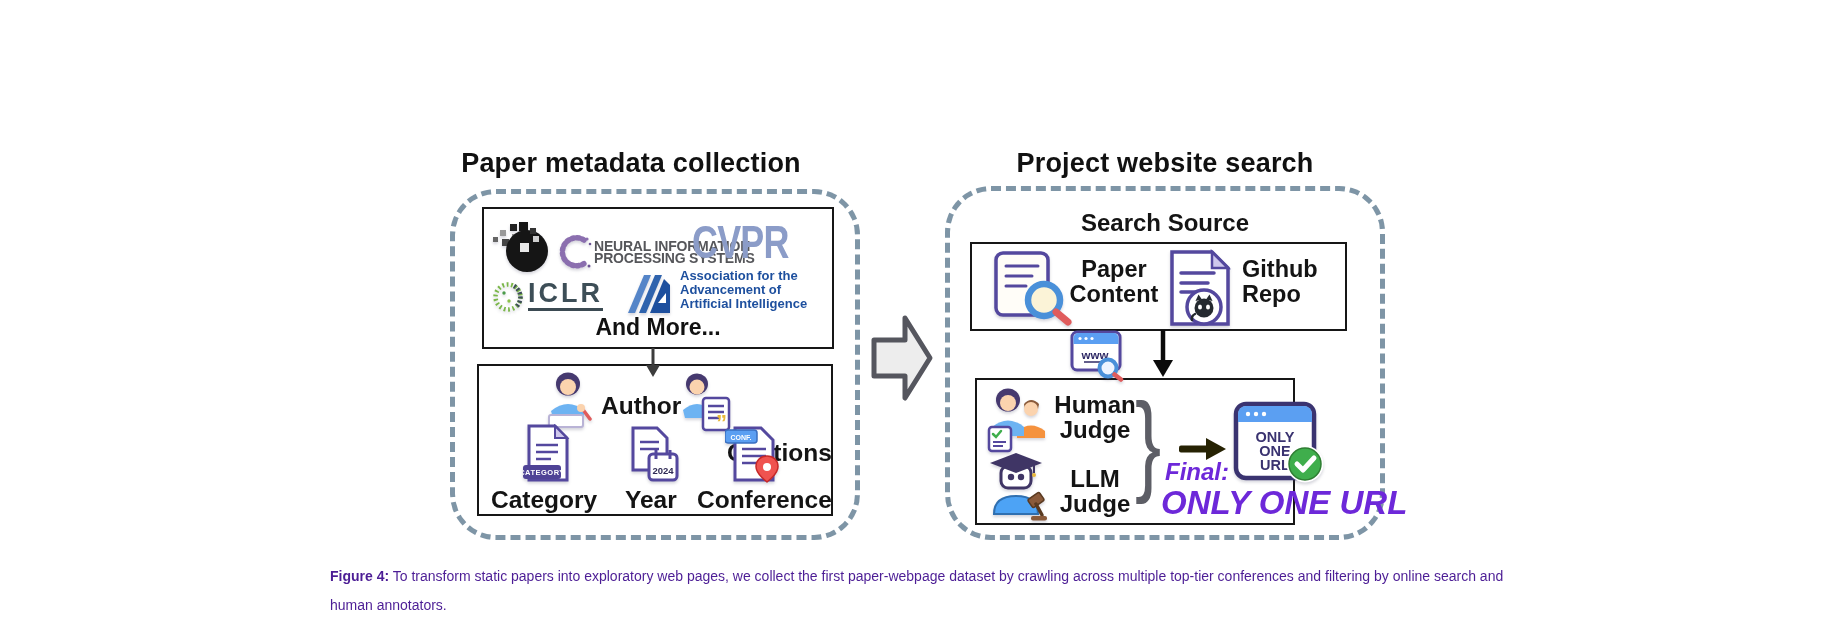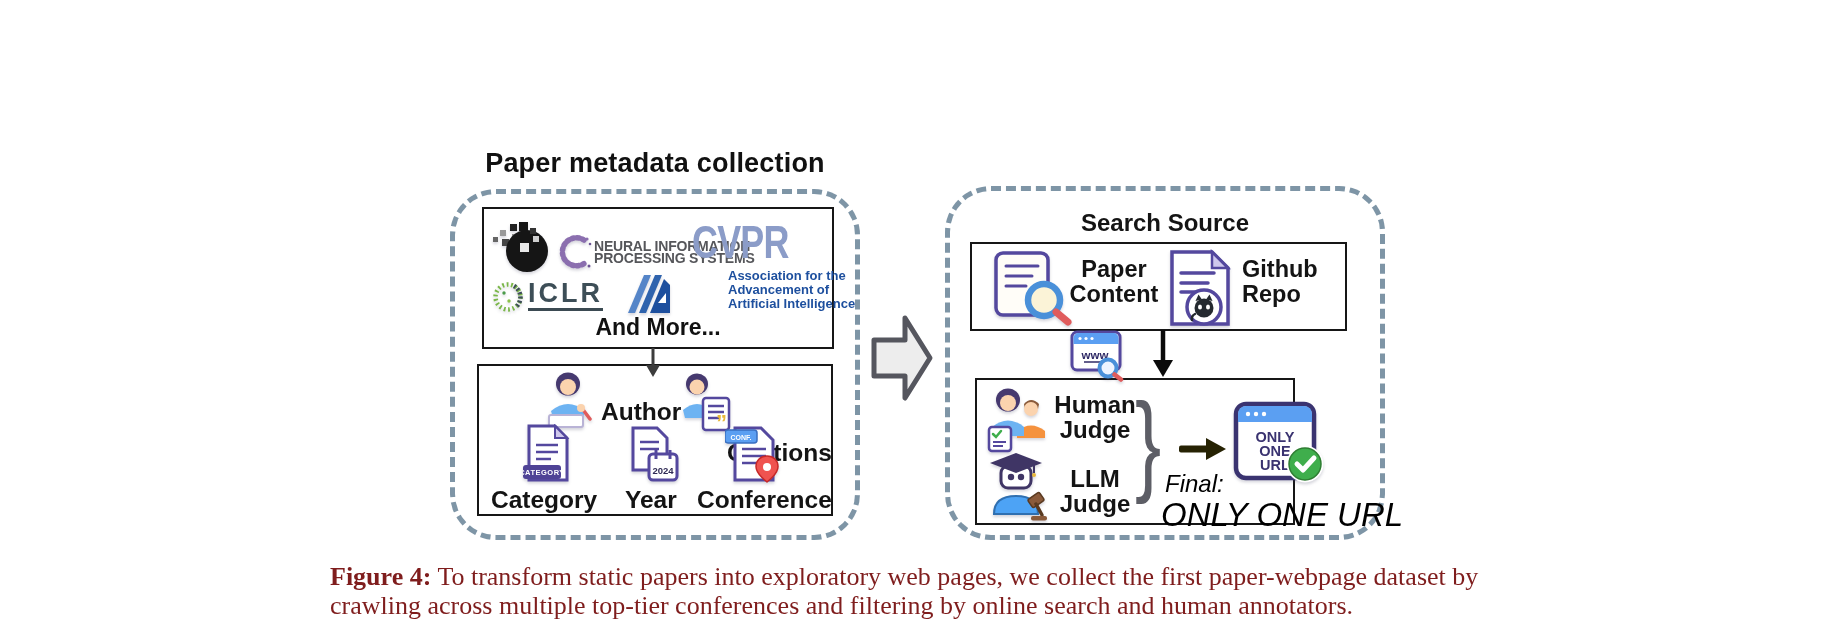--- a/index.html
+++ b/index.html
@@ -13,33 +13,33 @@
   .lbl-2l{font-weight:800;font-size:23.5px;line-height:25px;color:#141414;}
   .center{text-align:center;}
   .icon{filter:drop-shadow(0 2px 1.5px rgba(60,60,90,.22));}
   .cvpr-text{font-size:46px;font-weight:700;color:#8B9CC8;line-height:40px;
              transform:scaleX(.78);transform-origin:left top;letter-spacing:-1px;white-space:nowrap;}
   .neurips-text{font-size:14px;font-weight:700;color:#55565A;line-height:12px;letter-spacing:-.2px;white-space:nowrap;}
   .iclr-text{font-size:27px;font-weight:800;color:#3D4E57;letter-spacing:3px;
              border-bottom:3px solid #3B4A52;padding-bottom:1px;display:inline-block;line-height:28px;}
   .aaai-text{font-size:13px;font-weight:800;color:#1D4F9E;line-height:13.8px;white-space:nowrap;}
   .andmore{font-size:23px;font-weight:700;color:#111;}
-  .green-it{font-style:italic;font-weight:400;color:#000000;white-space:nowrap;margin-top:12px;}
+  .green-it{font-style:italic;font-weight:700;color:#6d28d9;white-space:nowrap;}
   .brace{font-size:112px;line-height:106px;font-weight:400;color:#5D5E66;
          transform:scaleX(.7);transform-origin:left top;}
-  .caption{font-family:Liberation Serif, serif;font-size:26px;line-height:29px;color:#7f1d1d;}
+  .caption{font-family:Liberation Sans, sans-serif;font-size:14px;line-height:29px;color:#4c1d95;}
   .caption .cap-label{font-weight:700;}
   svg text{font-family:"Liberation Sans",sans-serif;}
 </style>
 </head>
 <body>
 
 <div class="canvas">
 
-  <div class="abs panel-title" style="left:450px;top:148px;width:410px;">Paper metadata collection</div>
+  <div class="abs panel-title" style="left:426px;top:148px;width:410px;">Paper metadata collection</div>
 
   <div class="abs dashed-box" style="left:450px;top:189px;width:410px;height:351px;"></div>
 
   <div class="abs wbox" style="left:482px;top:207px;width:352px;height:142px;">
 
     <svg class="abs icon" style="left:8px;top:10px;" width="58" height="56" viewBox="0 0 58 56">
       <rect x="1" y="18" width="5" height="5" fill="#666"></rect>
       <rect x="8" y="11" width="6" height="6" fill="#999"></rect>
       <rect x="10" y="20" width="7" height="7" fill="#444"></rect>
       <rect x="18" y="5" width="7" height="7" fill="#222"></rect>
@@ -73,21 +73,21 @@
     <div class="abs" style="left:44px;top:70px;">
       <span class="iclr-text">ICLR</span>
     </div>
 
     <svg class="abs icon" style="left:140px;top:62px;" width="46" height="44" viewBox="0 0 46 44">
       <polygon points="4,42 20,4 27,4 11,42" fill="#5585C8"></polygon>
       <polygon points="15,42 31,4 38,4 22,42" fill="#2F63AD"></polygon>
       <path d="M26,42 L40,8 L46,14 L46,42 Z" fill="#1D4F9E"></path>
       <polygon points="34,32 42,32 42,22" fill="#fff"></polygon>
     </svg>
-    <div class="abs" style="left:196px;top:60px;margin-left:48px;">
+    <div class="abs" style="left:196px;top:60px;">
       <div class="aaai-text">Association for the</div>
       <div class="aaai-text">Advancement of</div>
       <div class="aaai-text">Artificial Intelligence</div>
     </div>
 
     <div class="abs andmore center" style="left:0;top:105px;width:100%;">And More...</div>
   </div>
 
   <svg class="abs" style="left:644px;top:348px;z-index:3;" width="18" height="30" viewBox="0 0 18 30">
     <line x1="9" y1="0" x2="9" y2="19" stroke="#3c3c3c" stroke-width="3"></line>
@@ -97,21 +97,21 @@
   <div class="abs wbox" style="left:477px;top:364px;width:356px;height:152px;">
 
     <svg class="abs icon" style="left:64px;top:5px;" width="56" height="58" viewBox="0 0 56 58">
       <ellipse cx="25" cy="13" rx="12" ry="11.5" fill="#46396F"></ellipse>
       <circle cx="25" cy="16" r="8" fill="#FBD3AE"></circle>
       <path d="M8,40 q17,-14 34,0 l-3,10 h-28 z" fill="#6DB3F2"></path>
       <rect x="6" y="44" width="34" height="12" rx="2" fill="#fff" stroke="#B9B3D6" stroke-width="2"></rect>
       <line x1="38" y1="36" x2="47" y2="48" stroke="#E05C5C" stroke-width="3.5" stroke-linecap="round"></line>
       <circle cx="38" cy="37" r="4" fill="#FBD3AE"></circle>
     </svg>
-    <div class="abs lbl" style="left:122px;top:32px;">Author</div>
+    <div class="abs lbl" style="left:122px;top:26px;">Author</div>
 
     <svg class="abs icon" style="left:200px;top:6px;" width="54" height="60" viewBox="0 0 54 60">
       <ellipse cx="18" cy="12" rx="11" ry="10.5" fill="#46396F"></ellipse>
       <circle cx="18" cy="15" r="7.5" fill="#FBD3AE"></circle>
       <path d="M4,38 q14,-12 28,0 l-2,8 h-24 z" fill="#6DB3F2"></path>
       <rect x="24" y="26" width="26" height="32" rx="3" fill="#fff" stroke="#54489E" stroke-width="2.5"></rect>
       <line x1="29" y1="34" x2="45" y2="34" stroke="#54489E" stroke-width="2.5"></line>
       <line x1="29" y1="40" x2="45" y2="40" stroke="#54489E" stroke-width="2.5"></line>
       <line x1="29" y1="46" x2="40" y2="46" stroke="#54489E" stroke-width="2.5"></line>
       <text x="37" y="58" font-family="Liberation Serif,serif" font-size="22" font-weight="bold" fill="#E8B83A">”</text>
@@ -151,20 +151,21 @@
 
     <div class="abs lbl" style="left:12px;top:120px;">Category</div>
     <div class="abs lbl" style="left:146px;top:120px;">Year</div>
     <div class="abs lbl" style="left:218px;top:120px;">Conference</div>
   </div>
 
   <svg class="abs" style="left:871px;top:314px;" width="62" height="88" viewBox="0 0 62 88">
     <polygon points="3,26 34,26 34,4 59,44 34,84 34,62 3,62" fill="#EDEDED" stroke="#55565E" stroke-width="5" stroke-linejoin="round"></polygon>
   </svg>
 
+  <div class="abs panel-title" style="left:945px;top:148px;width:440px;">Project website search</div>
 
   <div class="abs dashed-box" style="left:945px;top:186px;width:440px;height:354px;"></div>
 
   <div class="abs center" style="left:945px;top:209px;width:440px;font-size:24px;font-weight:800;">Search Source</div>
 
   <div class="abs wbox" style="left:970px;top:242px;width:377px;height:89px;">
 
     <svg class="abs icon" style="left:20px;top:6px;" width="84" height="76" viewBox="0 0 84 76">
       <rect x="4" y="3" width="52" height="62" rx="7" fill="#FFFDF8" stroke="#54489E" stroke-width="3.5"></rect>
       <line x1="14" y1="16" x2="46" y2="16" stroke="#54489E" stroke-width="3" stroke-linecap="round"></line>

